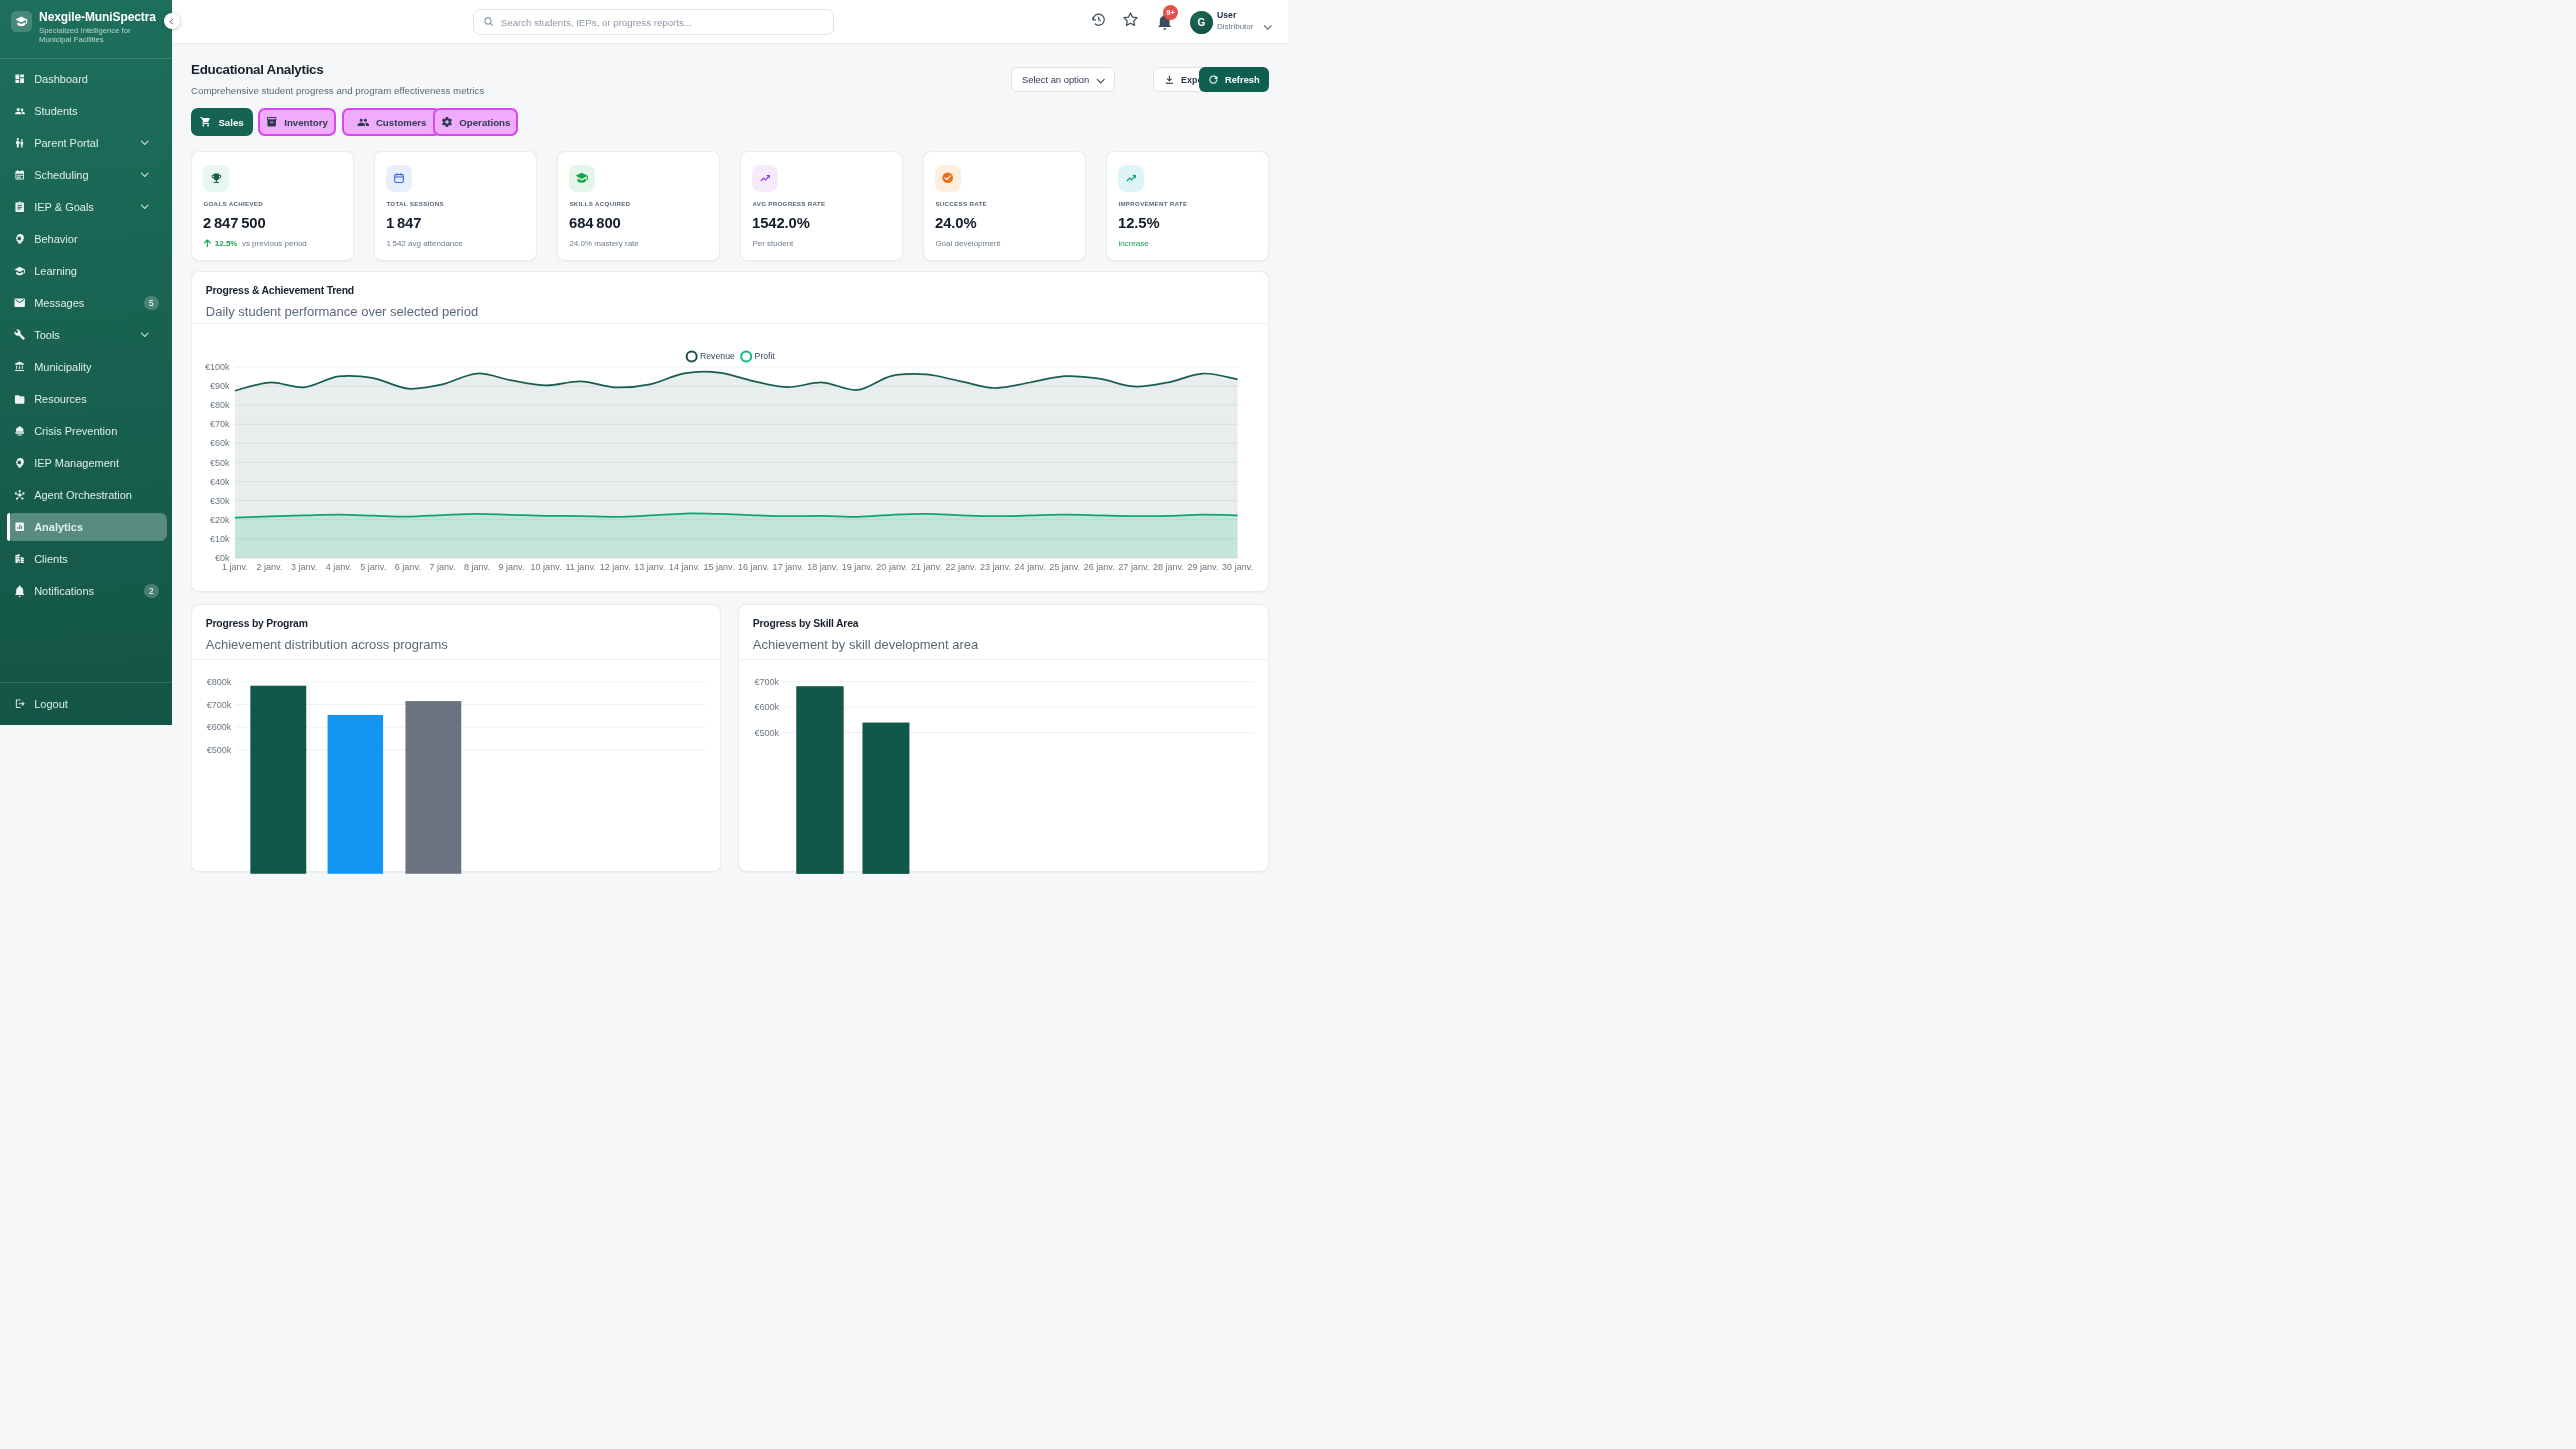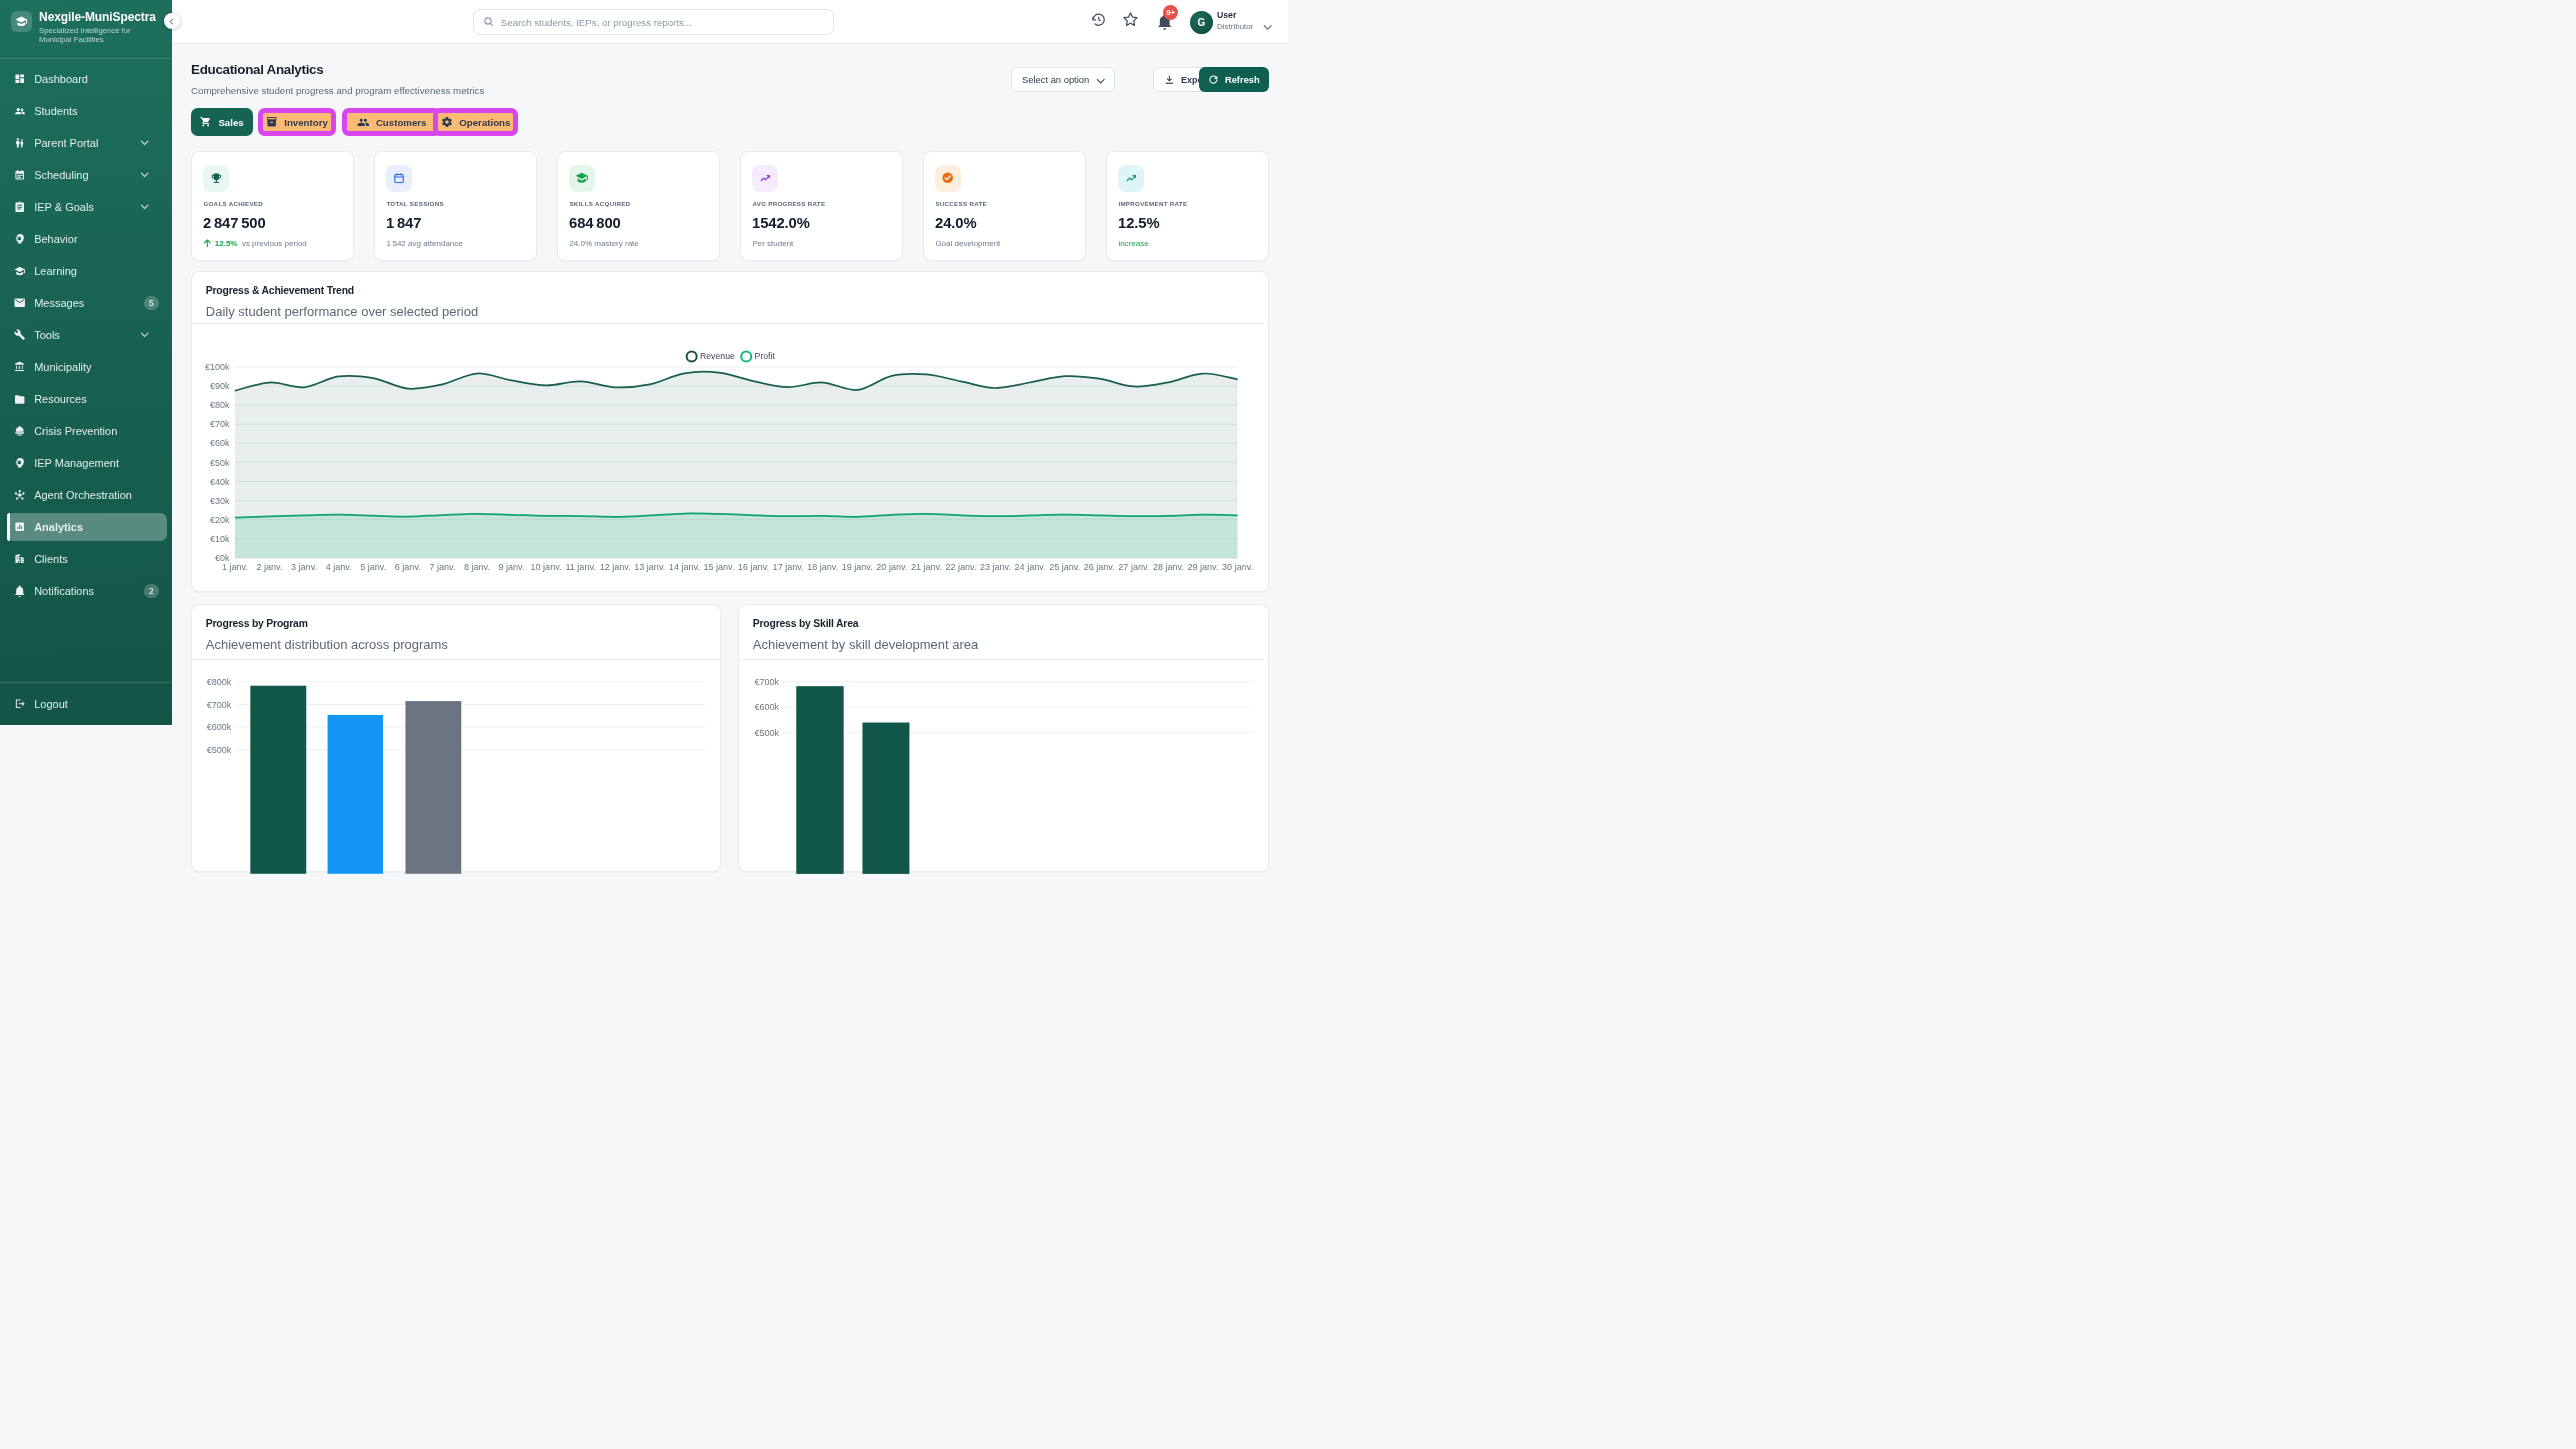--- a/index.html
+++ b/index.html
@@ -31,21 +31,21 @@
 .uname {position:absolute; left:1045px; top:10px; font-size:8.7px; font-weight:bold; color:#1f2b3c;}
 .urole {position:absolute; left:1045px; top:22px; font-size:8px; color:#6a7686;}
 
 
 .h1 {position:absolute; left:191px; top:63px; font-size:13.4px; line-height:14px; font-weight:bold; color:#18222f; letter-spacing:-0.3px;}
 .hsub {position:absolute; left:191px; top:85px; font-size:9.7px; color:#5b6878;}
 .btn {position:absolute; top:67px; height:25px; border-radius:6px; display:flex; align-items:center; justify-content:center; font-size:9.4px; background:#fff; border:1px solid #dce3ea; color:#2d3b4e; gap:6px;}
 .btn.grn {background:#0f5f50; border:none; color:#fff; font-weight:bold;}
 
 
-.tab {position:absolute; top:108px; height:28px; border-radius:6.7px; display:flex; align-items:center; justify-content:center; gap:6.7px; font-size:9.7px; font-weight:bold; background:#fdba74; border:5px solid #d946ef; color:#2d3b4e;}
+.tab {position:absolute; top:108px; height:28px; border-radius:6.7px; display:flex; align-items:center; justify-content:center; gap:6.7px; font-size:9.7px; font-weight:bold; background:#f0abfc; border:2px solid #d946ef; color:#2d3b4e;}
 .tab.active {background:#156352; border:none; color:#fff;}
 
 
 .cards {position:absolute; left:191px; top:151px; width:1078px; display:flex; gap:20px;}
 .card {background:#fff; border:0.7px solid #e8ecf0; border-radius:8px; box-shadow:0 0.7px 1.3px rgba(25,40,60,.04);}
 .scard {flex:1; height:110px; position:relative;}
 .ibox {position:absolute; left:11px; top:12.7px; width:26px; height:27px; border-radius:8px; display:flex; align-items:center; justify-content:center;}
 .slabel {position:absolute; left:11.4px; top:48px; font-size:6.2px; font-weight:bold; letter-spacing:0.3px; color:#5a6676;}
 .sval {position:absolute; left:11px; top:63px; font-size:14.8px; line-height:17.4px; font-weight:bold; color:#141d2c; letter-spacing:-0.1px;}
 .ssub {position:absolute; left:11.4px; top:87px; font-size:8px; color:#6e7b8b;}

